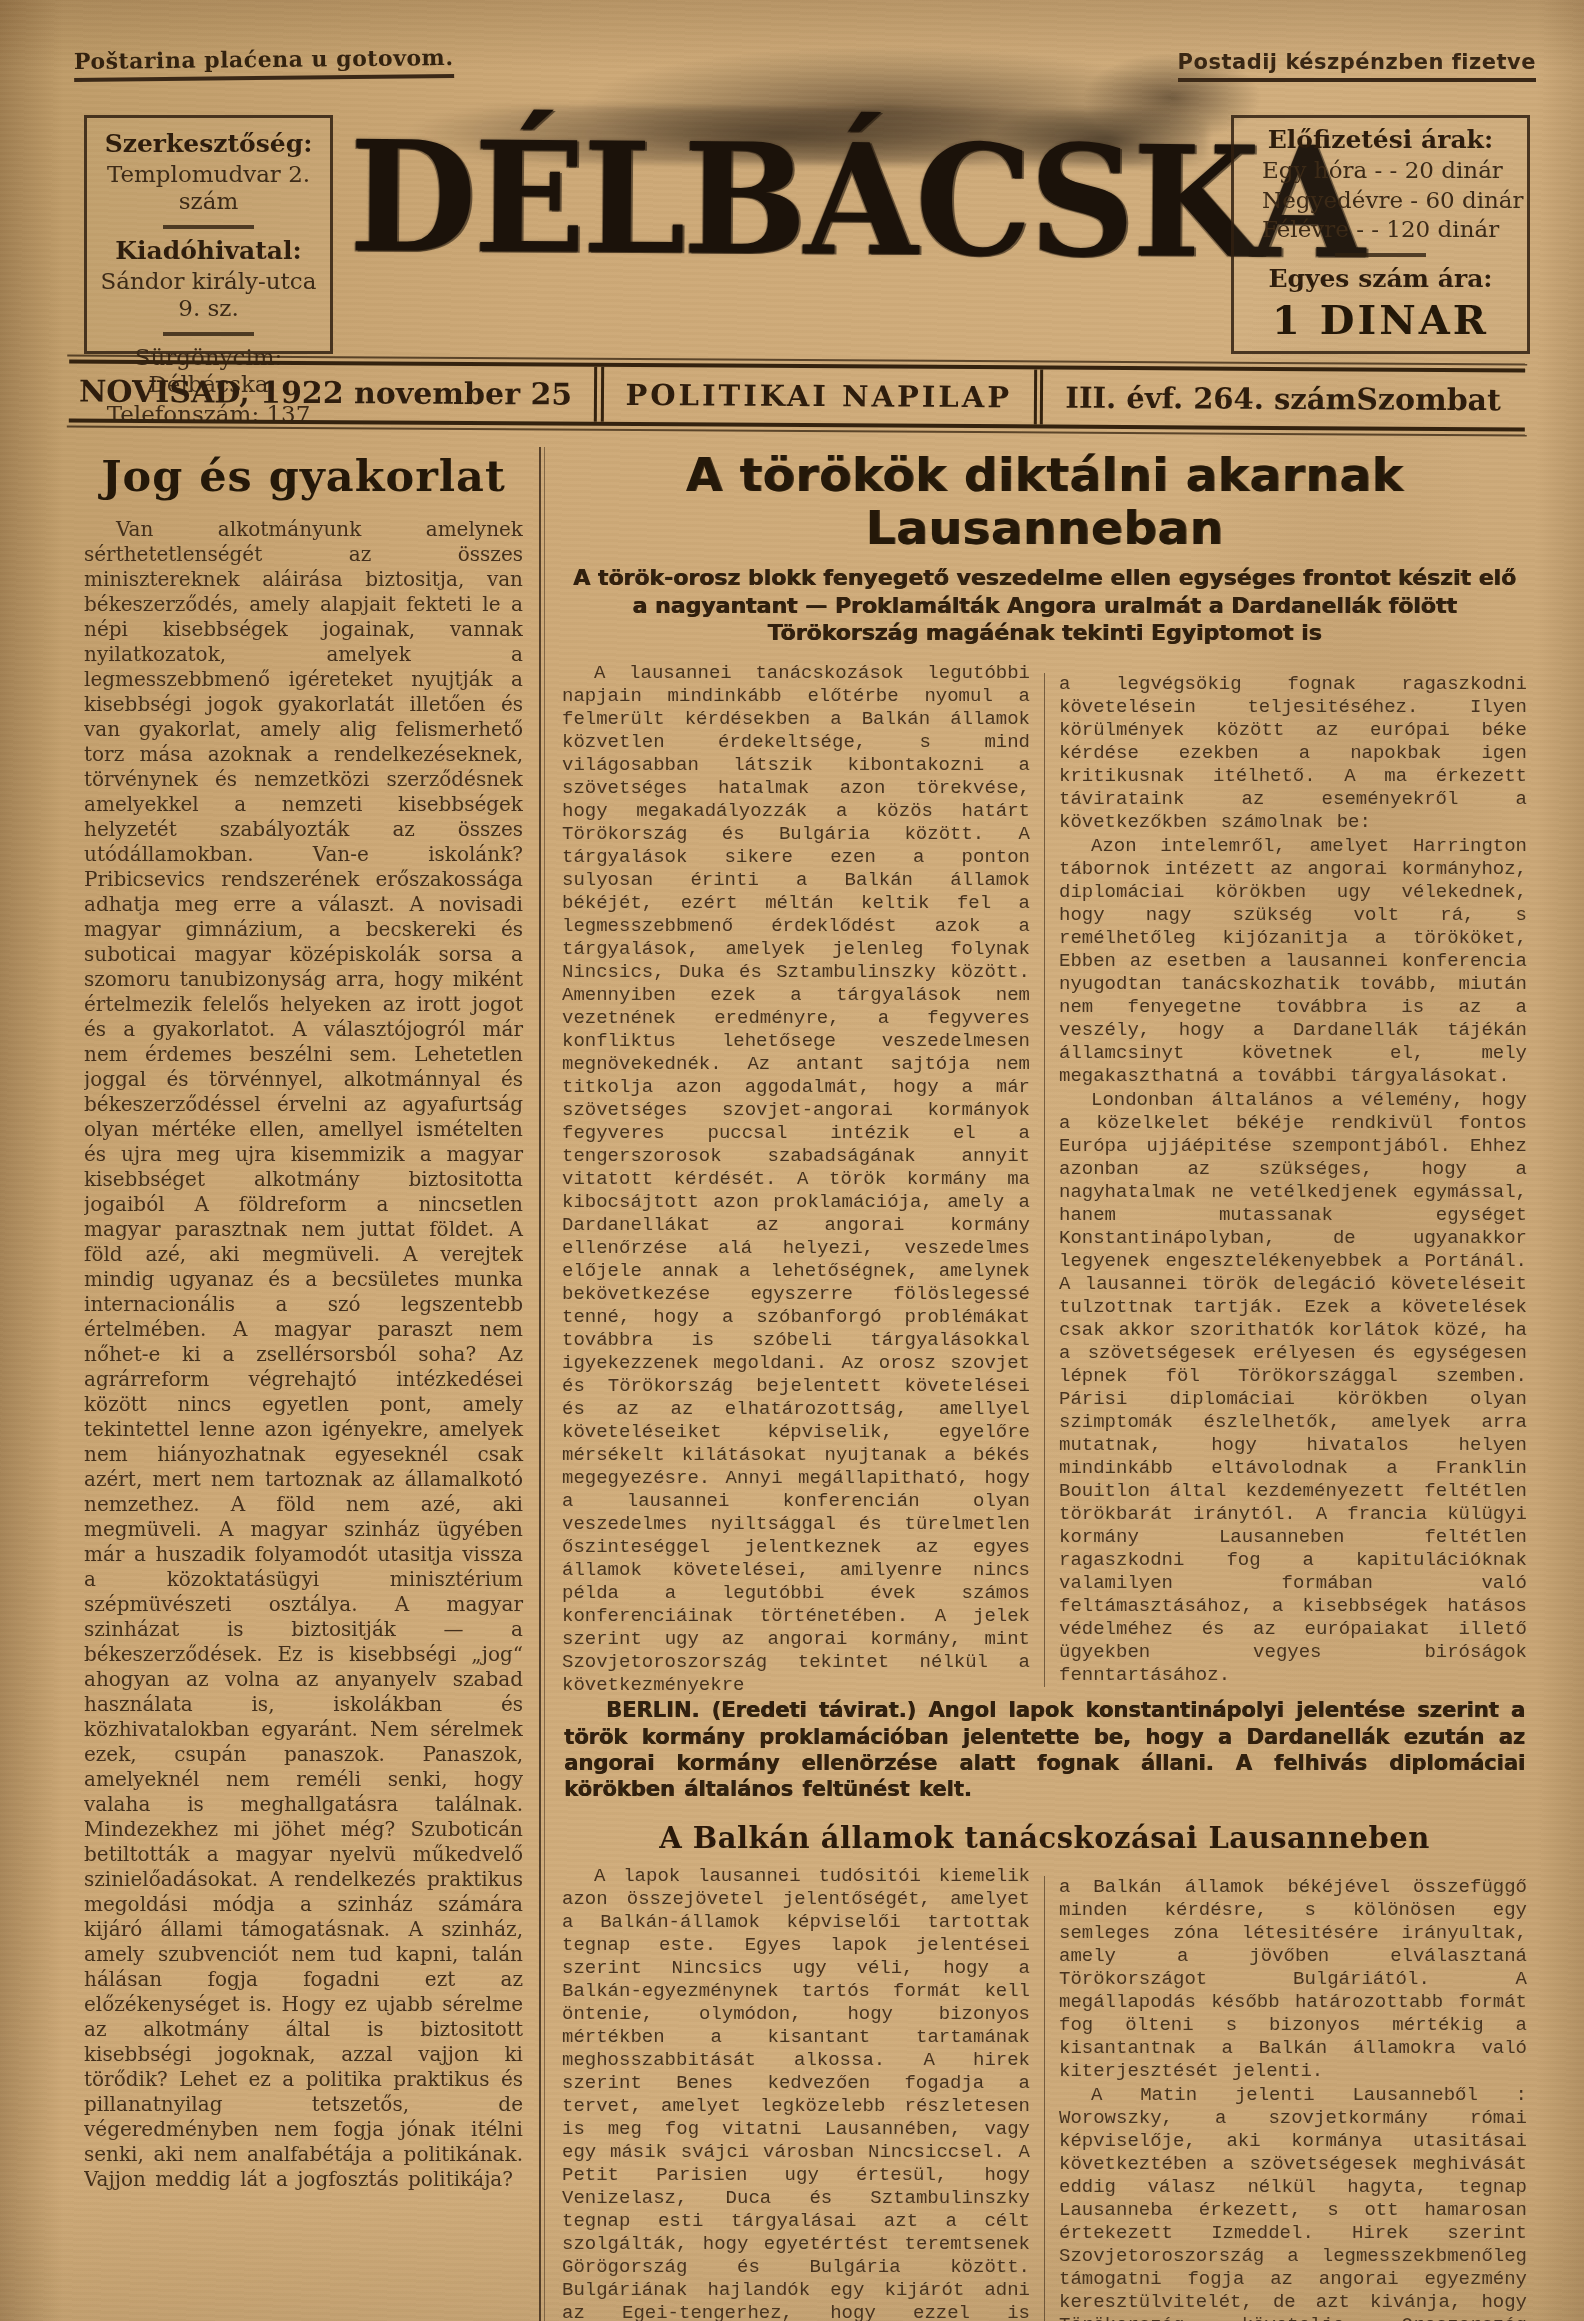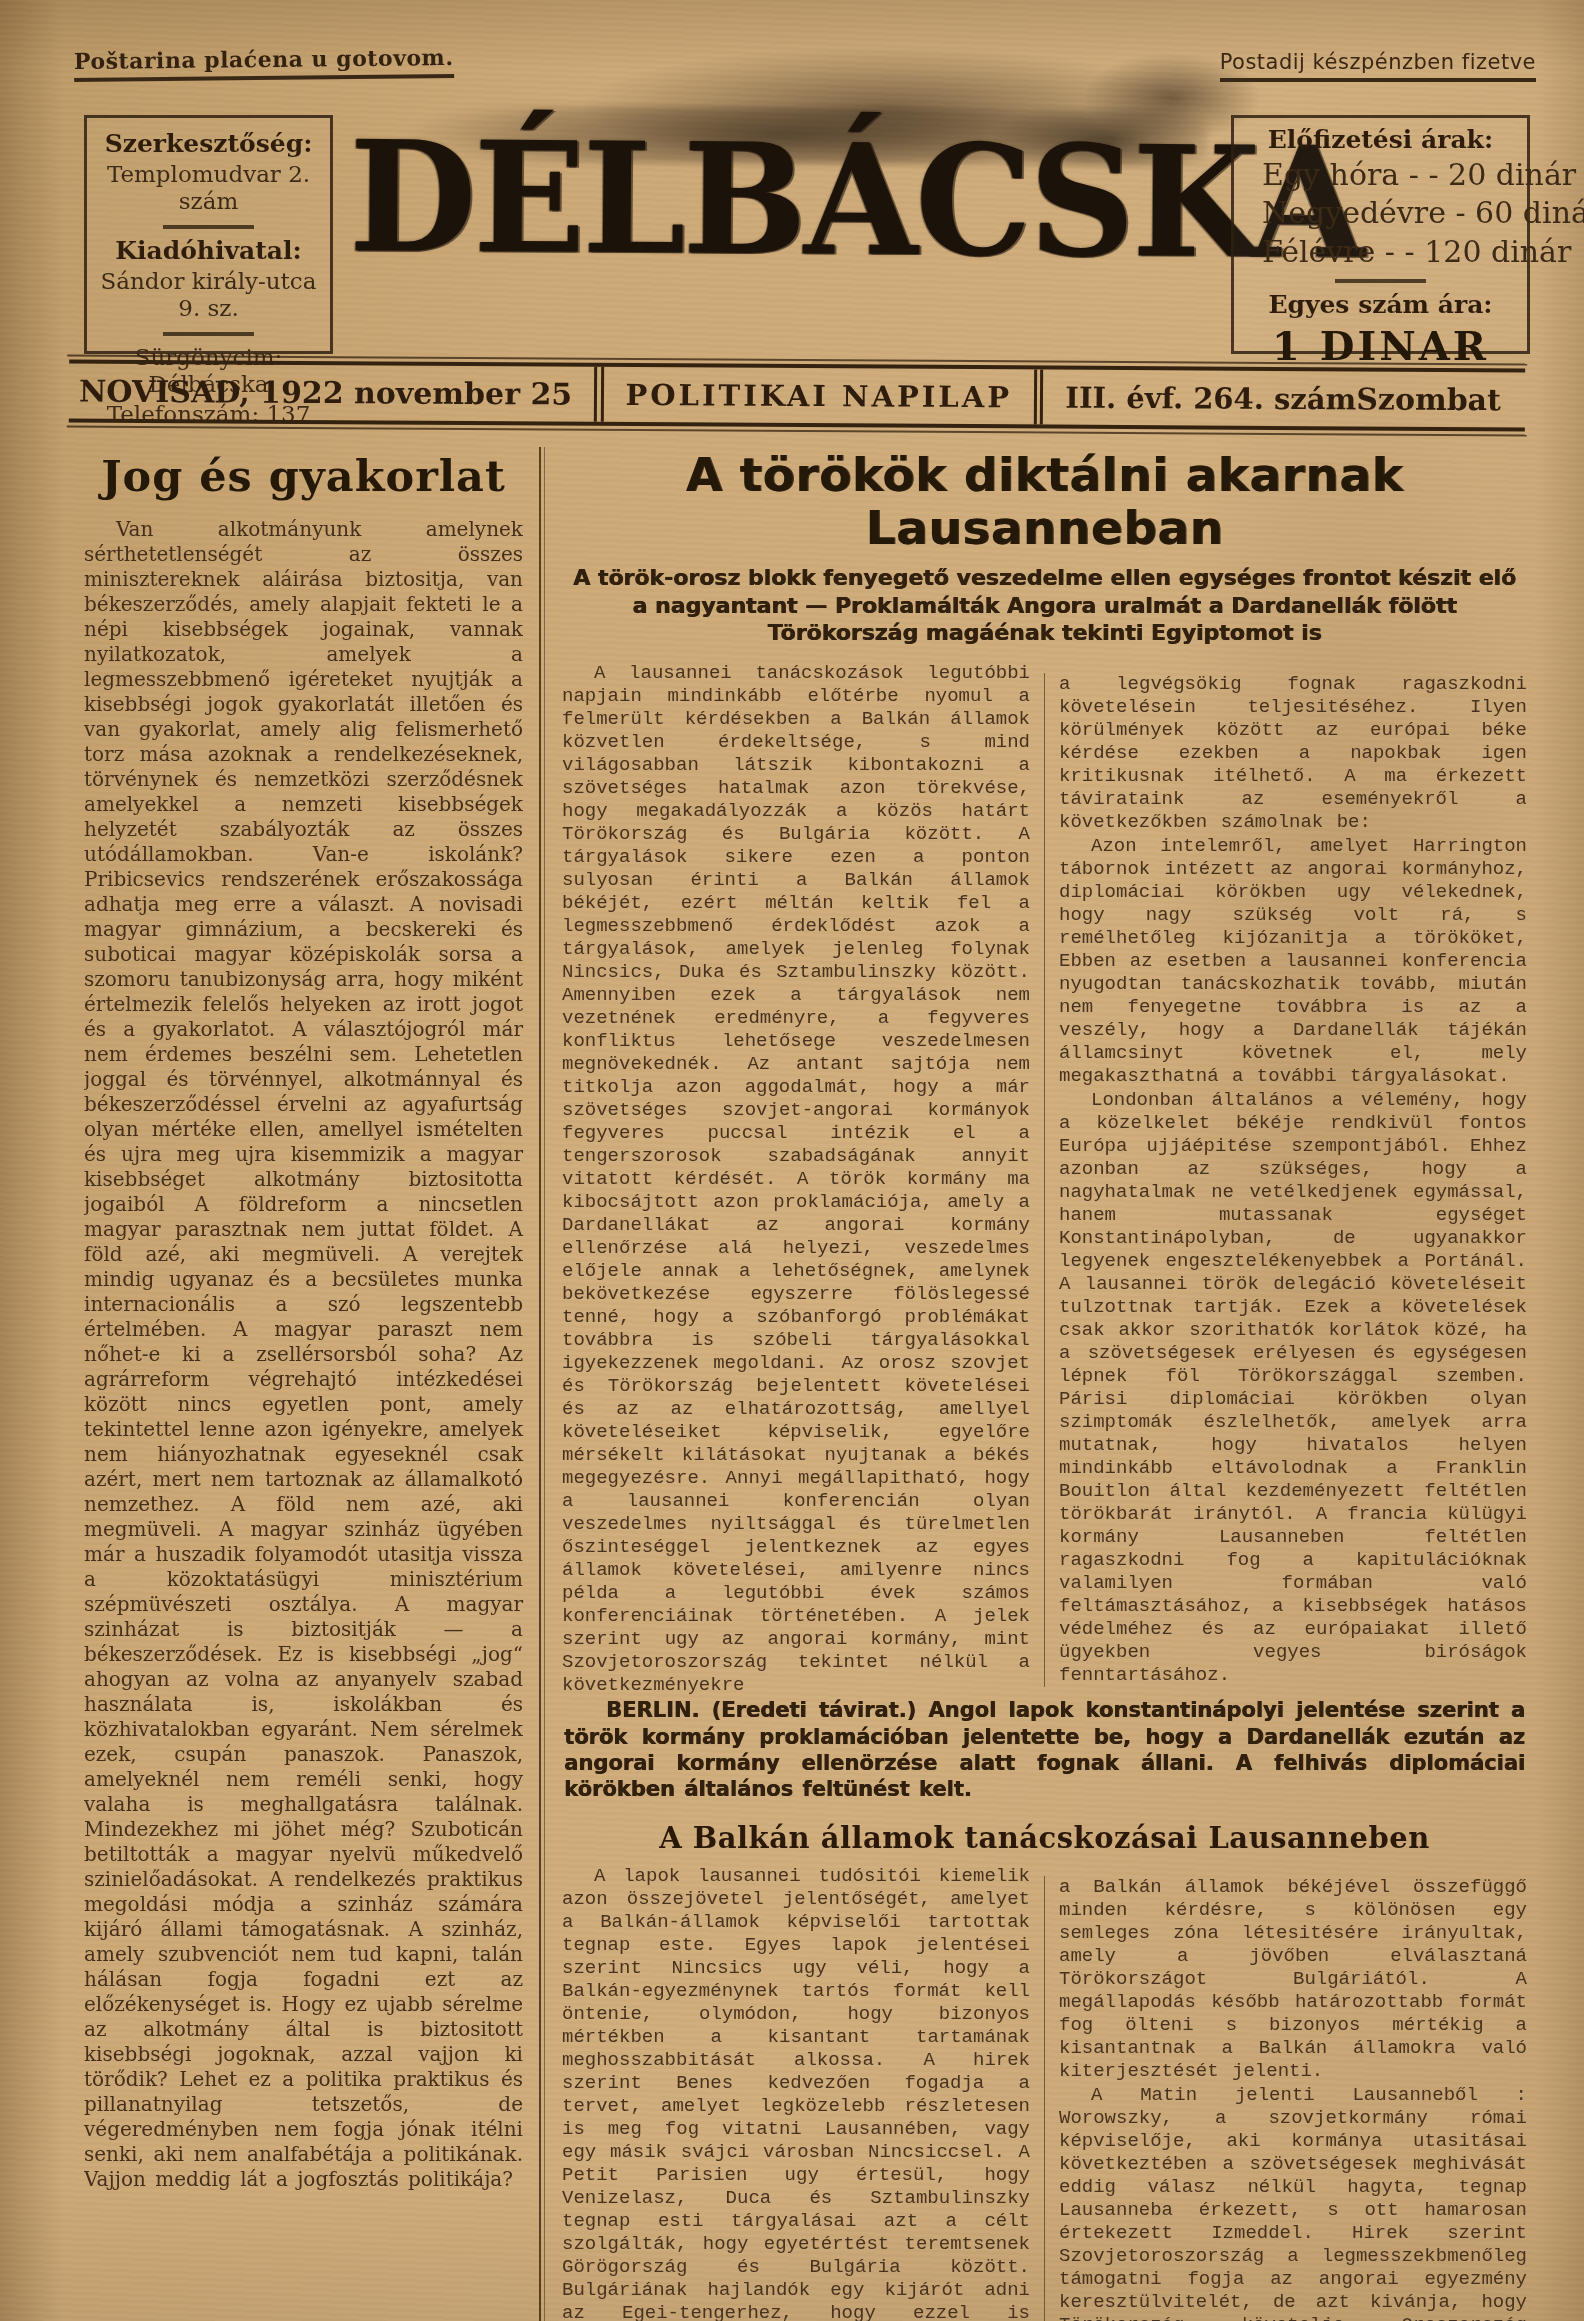--- a/index.html
+++ b/index.html
@@ -19,32 +19,32 @@
     background:repeating-linear-gradient(2deg, rgba(0,0,0,.014) 0 3px, rgba(255,255,255,.016) 3px 6px);}
   
   .topbar{position:absolute;top:24px;left:74px;right:48px;height:73px;}
   .topbar-left{position:absolute;left:0;top:22px;font-weight:bold;font-size:22px;
     border-bottom:4px solid #3a2817;padding-bottom:4px;transform:rotate(-.6deg);
     color:#33220f;letter-spacing:0.5px;}
   .topbar-center{position:absolute;left:50%;transform:translateX(-52%);top:0;
     font-family:"DejaVu Sans",sans-serif;font-weight:bold;font-size:31px;color:#241809;
     letter-spacing:1px;text-shadow:0.8px 0 0 currentColor;}
   .topbar-right{position:absolute;right:0;top:26px;font-family:"DejaVu Sans",sans-serif;
-    font-weight:normal;font-size:21px;color:#392714;border-bottom:4px solid #3a2817;
+    font-weight:bold;font-size:21px;color:#392714;border-bottom:4px solid #3a2817;
     padding-bottom:4px;letter-spacing:0.5px;}
   
   .masthead-row{position:absolute;top:107px;left:84px;right:54px;height:253px;}
   .info-box{position:absolute;top:8px;bottom:6px;border:3px solid rgba(48,32,16,.85);
     text-align:center;box-sizing:border-box;background:rgba(255,245,220,.03);}
   .left-box{left:0;width:249px;padding:12px 6px;}
   .right-box{right:0;width:299px;padding:8px 12px;}
   .ib-label{font-weight:bold;font-size:25px;color:#2e1d0d;line-height:1.15;}
   .ib-value{font-size:23px;color:#3c2a17;line-height:1.2;margin-top:2px;}
   .ib-rule{width:91px;border-top:4px solid rgba(48,32,16,.8);margin:9px auto 8px;}
-  .rate-line{margin:1px 16px;font-size:30px;text-align:center;color:#3c2a17;line-height:1.25;
+  .rate-line{margin:1px 16px;font-size:23px;text-align:center;color:#3c2a17;line-height:1.25;
     white-space:nowrap;}
   .ib-price{font-weight:bold;font-size:40px;letter-spacing:3px;color:#241809;margin-top:2px;}
   .masthead-wrap{position:absolute;left:265px;right:305px;top:-6px;text-align:center;
     transform:rotate(.35deg);}
   .masthead{margin:0;font-family:"DejaVu Serif",serif;font-weight:bold;font-size:147px;
     line-height:1.35;letter-spacing:-3px;color:#1b120a;transform:scaleY(1.04);
     text-shadow:2px 1px 0 rgba(27,18,10,.55), -1px 1px 0 rgba(27,18,10,.4), 0 0 3px rgba(27,18,10,.35);}
   .masthead-smudge{position:absolute;left:4%;right:2%;top:6px;height:57px;
     background:
       radial-gradient(55% 100% at 48% 50%, rgba(20,12,6,.55), rgba(20,12,6,.18) 60%, transparent 82%),

